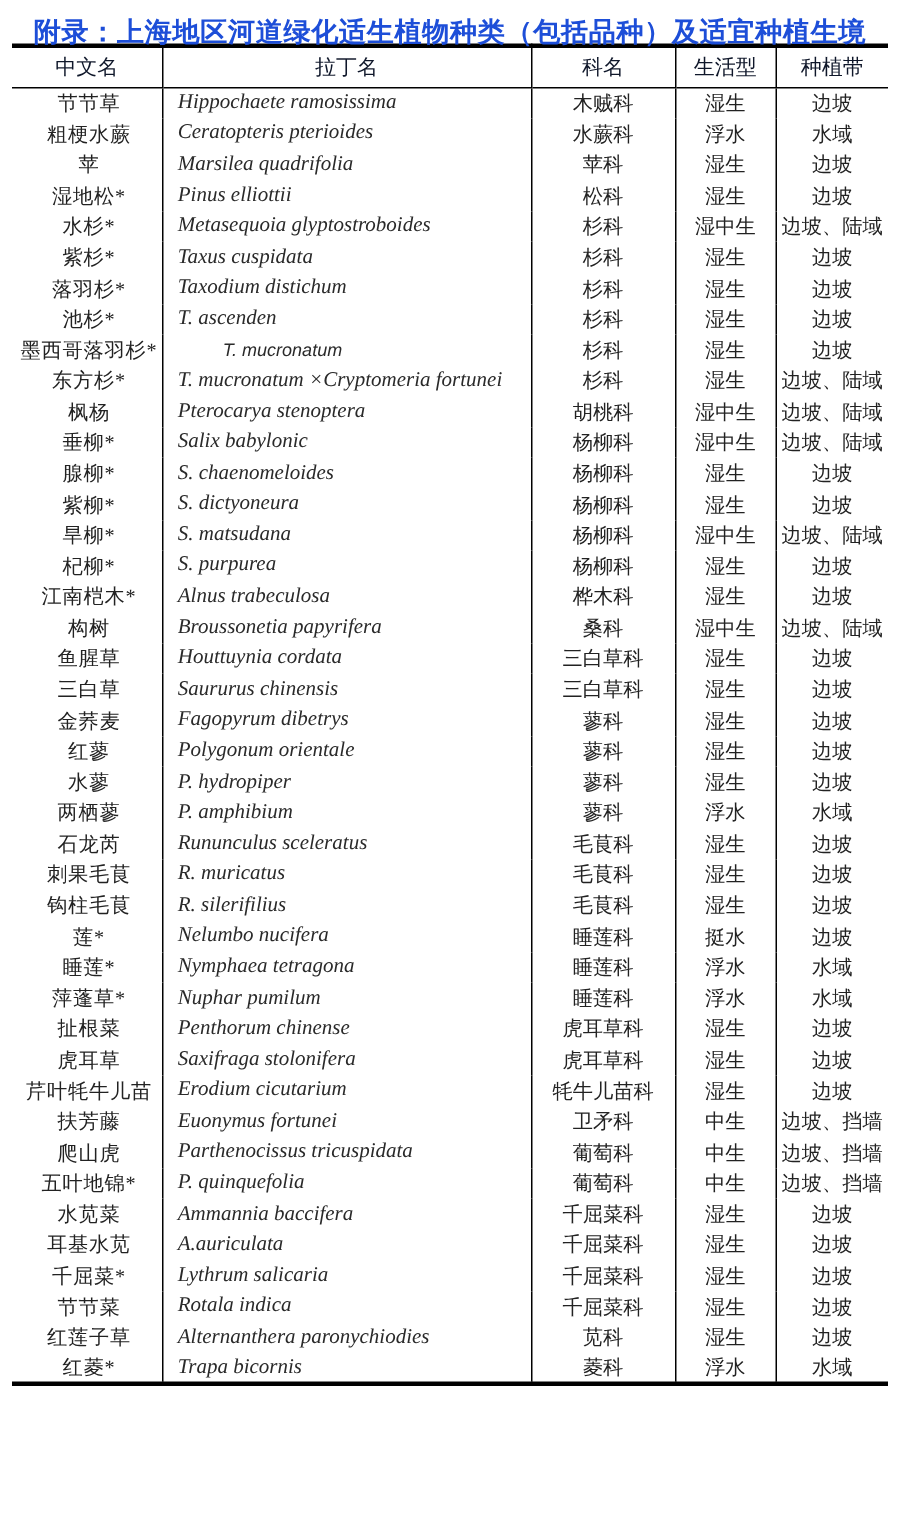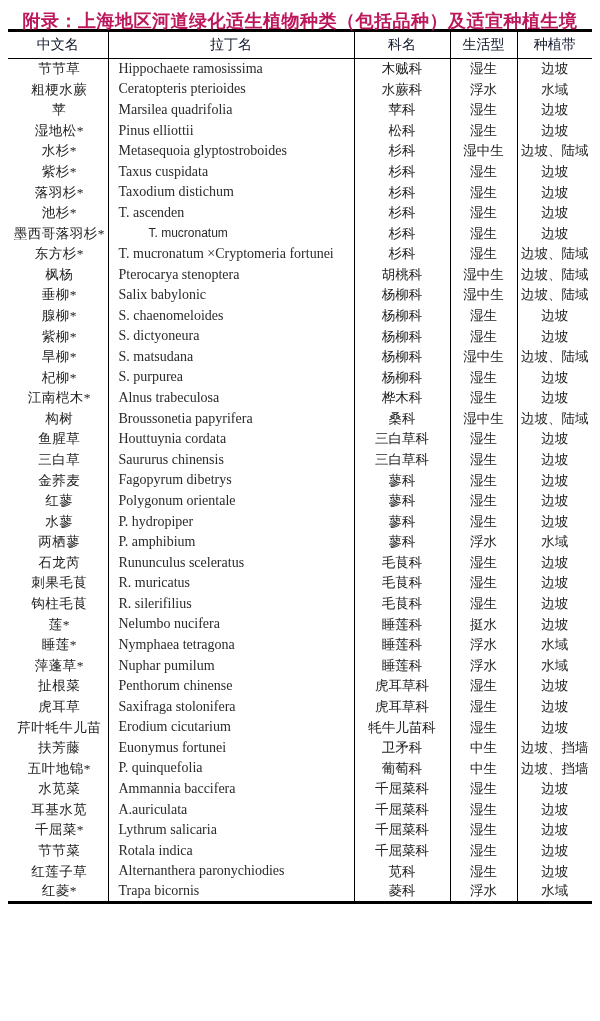--- a/index.html
+++ b/index.html
@@ -20,21 +20,21 @@
     background: #ffffff;
   }
 
   .doc-title {
     padding-top: 9px;
     height: 29px;
     text-align: center;
     font-size: 18px;
     font-weight: bold;
     letter-spacing: 0.5px;
-    color: #be185d;
+    color: #1d4ed8;
     font-family: "Liberation Serif", serif;
   }
 
   table.plant-table {
     width: 584px;
     margin: 0 auto;
     border-collapse: collapse;
     table-layout: fixed;
     border-top: 3px solid #000000;
     border-bottom: 3px solid #000000;
@@ -75,20 +75,21 @@
 
   td.cell-cn {
     text-align: center;
     padding-left: 3px;
     letter-spacing: 0.5px;
   }
 
   td.cell-latin {
     text-align: left;
     padding-left: 10px;
+    font-style: italic;
     font-size: 14px;
     color: #2a2a2a;
   }
 
   td.cell-latin.latin-sans {
     font-family: "Liberation Sans", sans-serif;
     font-size: 12px;
     padding-left: 40px;
   }
 
@@ -392,20 +393,27 @@
     </tr>
 
     <tr>
       <td class="cell-cn">扶芳藤</td>
       <td class="cell-latin">Euonymus fortunei</td>
       <td class="cell-family">卫矛科</td>
       <td class="cell-life">中生</td>
       <td class="cell-zone">边坡、挡墙</td>
     </tr>
 
+    <tr>
+      <td class="cell-cn">爬山虎</td>
+      <td class="cell-latin">Parthenocissus tricuspidata</td>
+      <td class="cell-family">葡萄科</td>
+      <td class="cell-life">中生</td>
+      <td class="cell-zone">边坡、挡墙</td>
+    </tr>
 
     <tr>
       <td class="cell-cn">五叶地锦*</td>
       <td class="cell-latin">P. quinquefolia</td>
       <td class="cell-family">葡萄科</td>
       <td class="cell-life">中生</td>
       <td class="cell-zone">边坡、挡墙</td>
     </tr>
 
     <tr>

